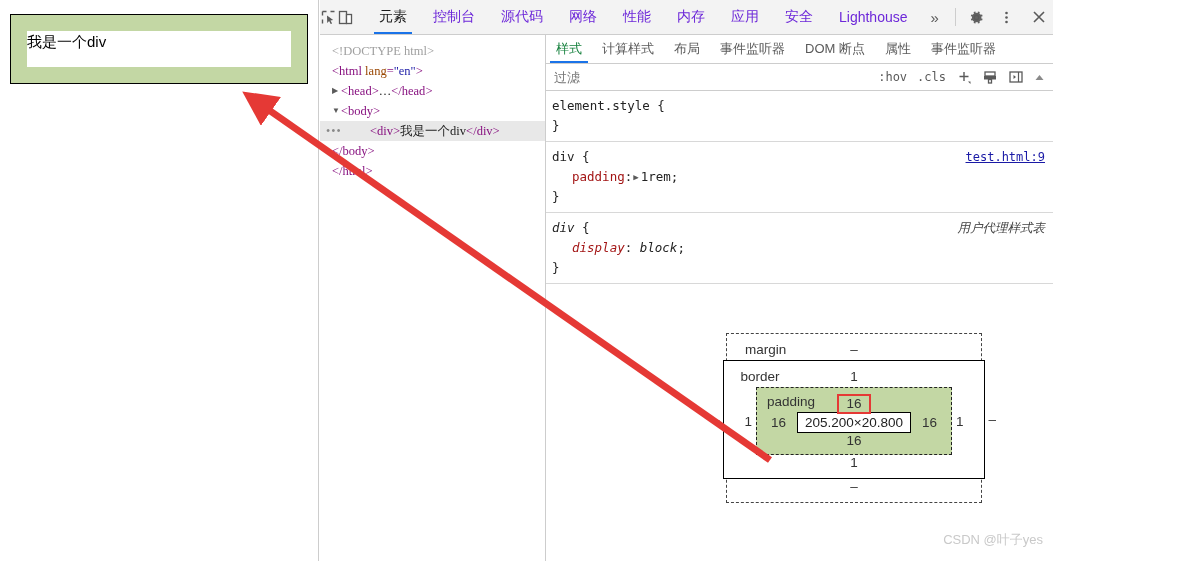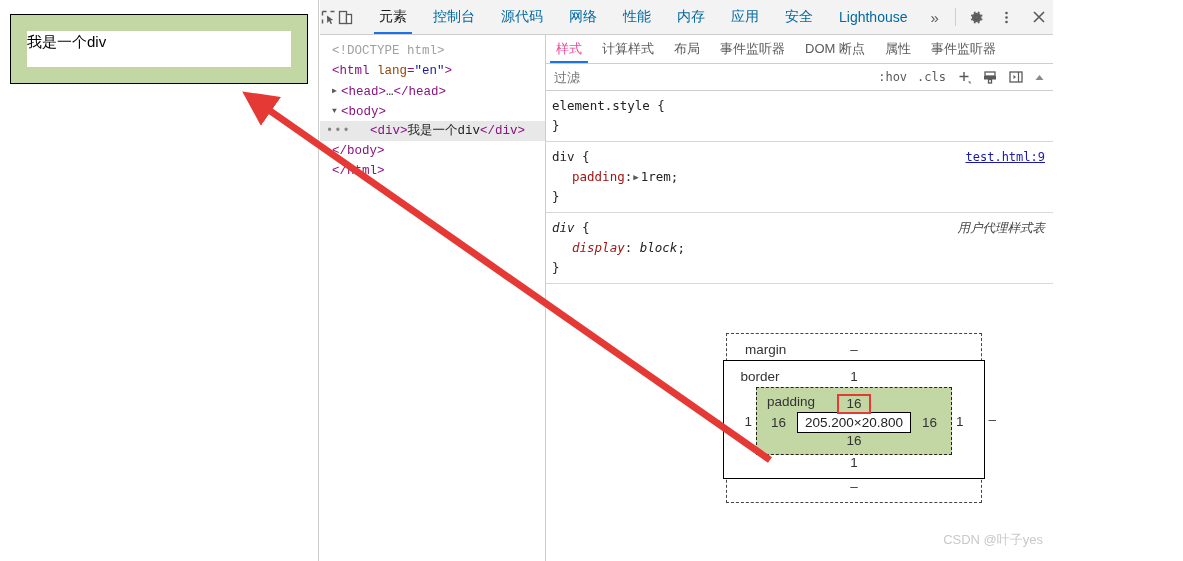--- a/index.html
+++ b/index.html
@@ -48,21 +48,21 @@
   }
   .dt-icon-btn{
     width:30px;display:flex;align-items:center;justify-content:center;
     cursor:default;
   }
   .dt-icon-btn svg{display:block;}
   .vsep{width:1px;background:#cdcdcd;margin:8px 6px;}
   .dt-tabs{display:flex;align-items:stretch;flex:1;}
   .dt-tab{
     display:flex;align-items:center;padding:0 13px;
-    font-size:14px;color:#0369a1;position:relative;white-space:nowrap;
+    font-size:14px;color:#6d28d9;position:relative;white-space:nowrap;
     cursor:default;
   }
   .dt-tab.active{color:#1a1a1a;}
   .dt-tab.active:after{
     content:"";position:absolute;left:8px;right:8px;bottom:0;height:2px;background:#1a73e8;
   }
   .dt-more{
     display:flex;align-items:center;padding:0 10px;font-size:15px;color:#5a5a5a;cursor:default;
   }
   .dt-right{display:flex;align-items:stretch;}
@@ -70,21 +70,21 @@
   
   .dt-main{position:absolute;left:0;top:35px;right:0;bottom:0;display:flex;}
   .dom-pane{
     width:226px;box-sizing:border-box;border-right:1px solid #cdcdcd;
     background:#ffffff;overflow:hidden;position:relative;
   }
   .styles-pane{flex:1;box-sizing:border-box;background:#ffffff;position:relative;overflow:hidden;}
 
   
   .dom-tree{
-    font-family:Liberation Mono, monospace;
+    font-family:Liberation Serif, serif;
     font-size:12.5px;line-height:20px;color:#222;
     padding-top:6px;white-space:nowrap;
   }
   .dom-row{position:relative;height:20px;padding-left:12px;}
   .dom-row.sel{background:#e8e8e8;}
   .dom-row .dots{
     position:absolute;left:6px;top:0;color:#888;letter-spacing:1px;font-size:12px;
   }
   .ind1{}
   .ind2{}
@@ -99,21 +99,21 @@
 
   
   .st-tabs{
     height:29px;box-sizing:border-box;border-bottom:1px solid #cdcdcd;
     display:flex;align-items:stretch;background:#ffffff;
   }
   .st-tab{
     display:flex;align-items:center;padding:0 10px;font-size:13px;color:#5a5a5a;
     position:relative;white-space:nowrap;cursor:default;
   }
-  .st-tab.active{color:#ec4899;}
+  .st-tab.active{color:#15803d;}
   .st-tab.active:after{
     content:"";position:absolute;left:4px;right:4px;bottom:0;height:2px;background:#1a73e8;
   }
 
   
   .st-filter{
     height:27px;box-sizing:border-box;border-bottom:1px solid #cdcdcd;
     display:flex;align-items:center;background:#ffffff;
   }
   .filter-input{

